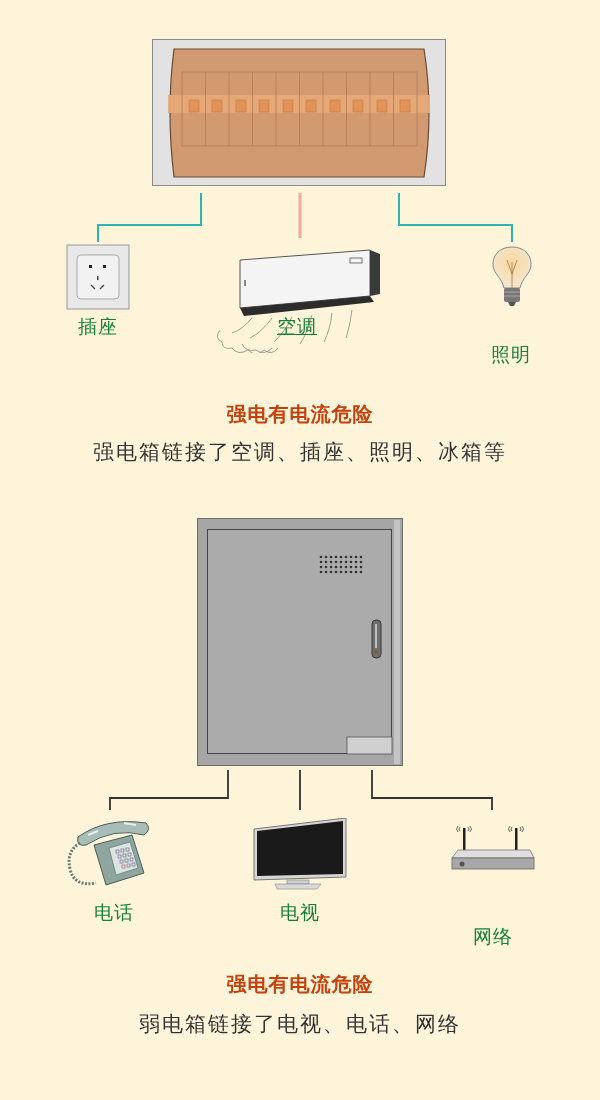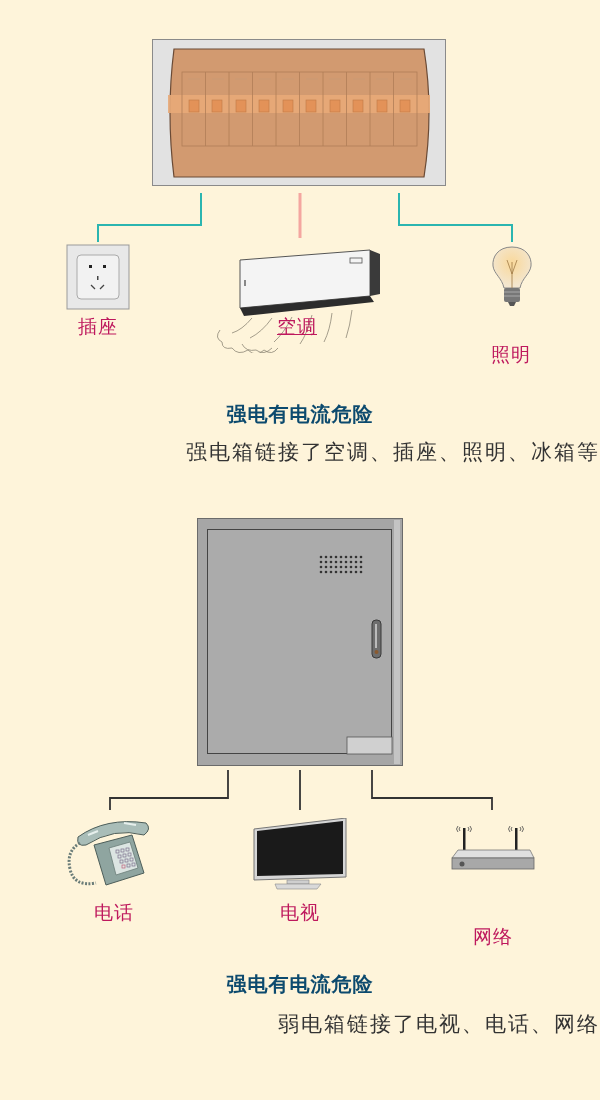--- a/index.html
+++ b/index.html
@@ -3,29 +3,29 @@
   <meta charset="utf-8">
   <style>
     html, body { margin:0; padding:0; }
     body {
       width:600px; height:1100px; position:relative; overflow:hidden;
       background:#FEF4DA;
       font-family:"DejaVu Sans", "Liberation Sans", sans-serif;
     }
     .abs { position:absolute; }
     .label {
-      position:absolute; font-size:19px; color:#be185d; text-align:center;
+      position:absolute; font-size:19px; color:#15803d; text-align:center;
       width:120px; letter-spacing:1px;
     }
     .heading {
       position:absolute; left:0; width:600px; text-align:center;
-      font-size:20px; font-weight:bold; color:#0c4a6e; letter-spacing:1px;
+      font-size:20px; font-weight:bold; color:#c2410c; letter-spacing:1px;
     }
     .desc {
-      position:absolute; left:0; width:600px; text-align:right;
+      position:absolute; left:0; width:600px; text-align:center;
       font-size:21px; color:#333; letter-spacing:2px;
     }
     .wire { position:absolute; }
   </style>
 </head>
 <body>
 
 <div>
 
   <div class="abs" style="left:152px; top:39px; width:294px; height:147px;">

